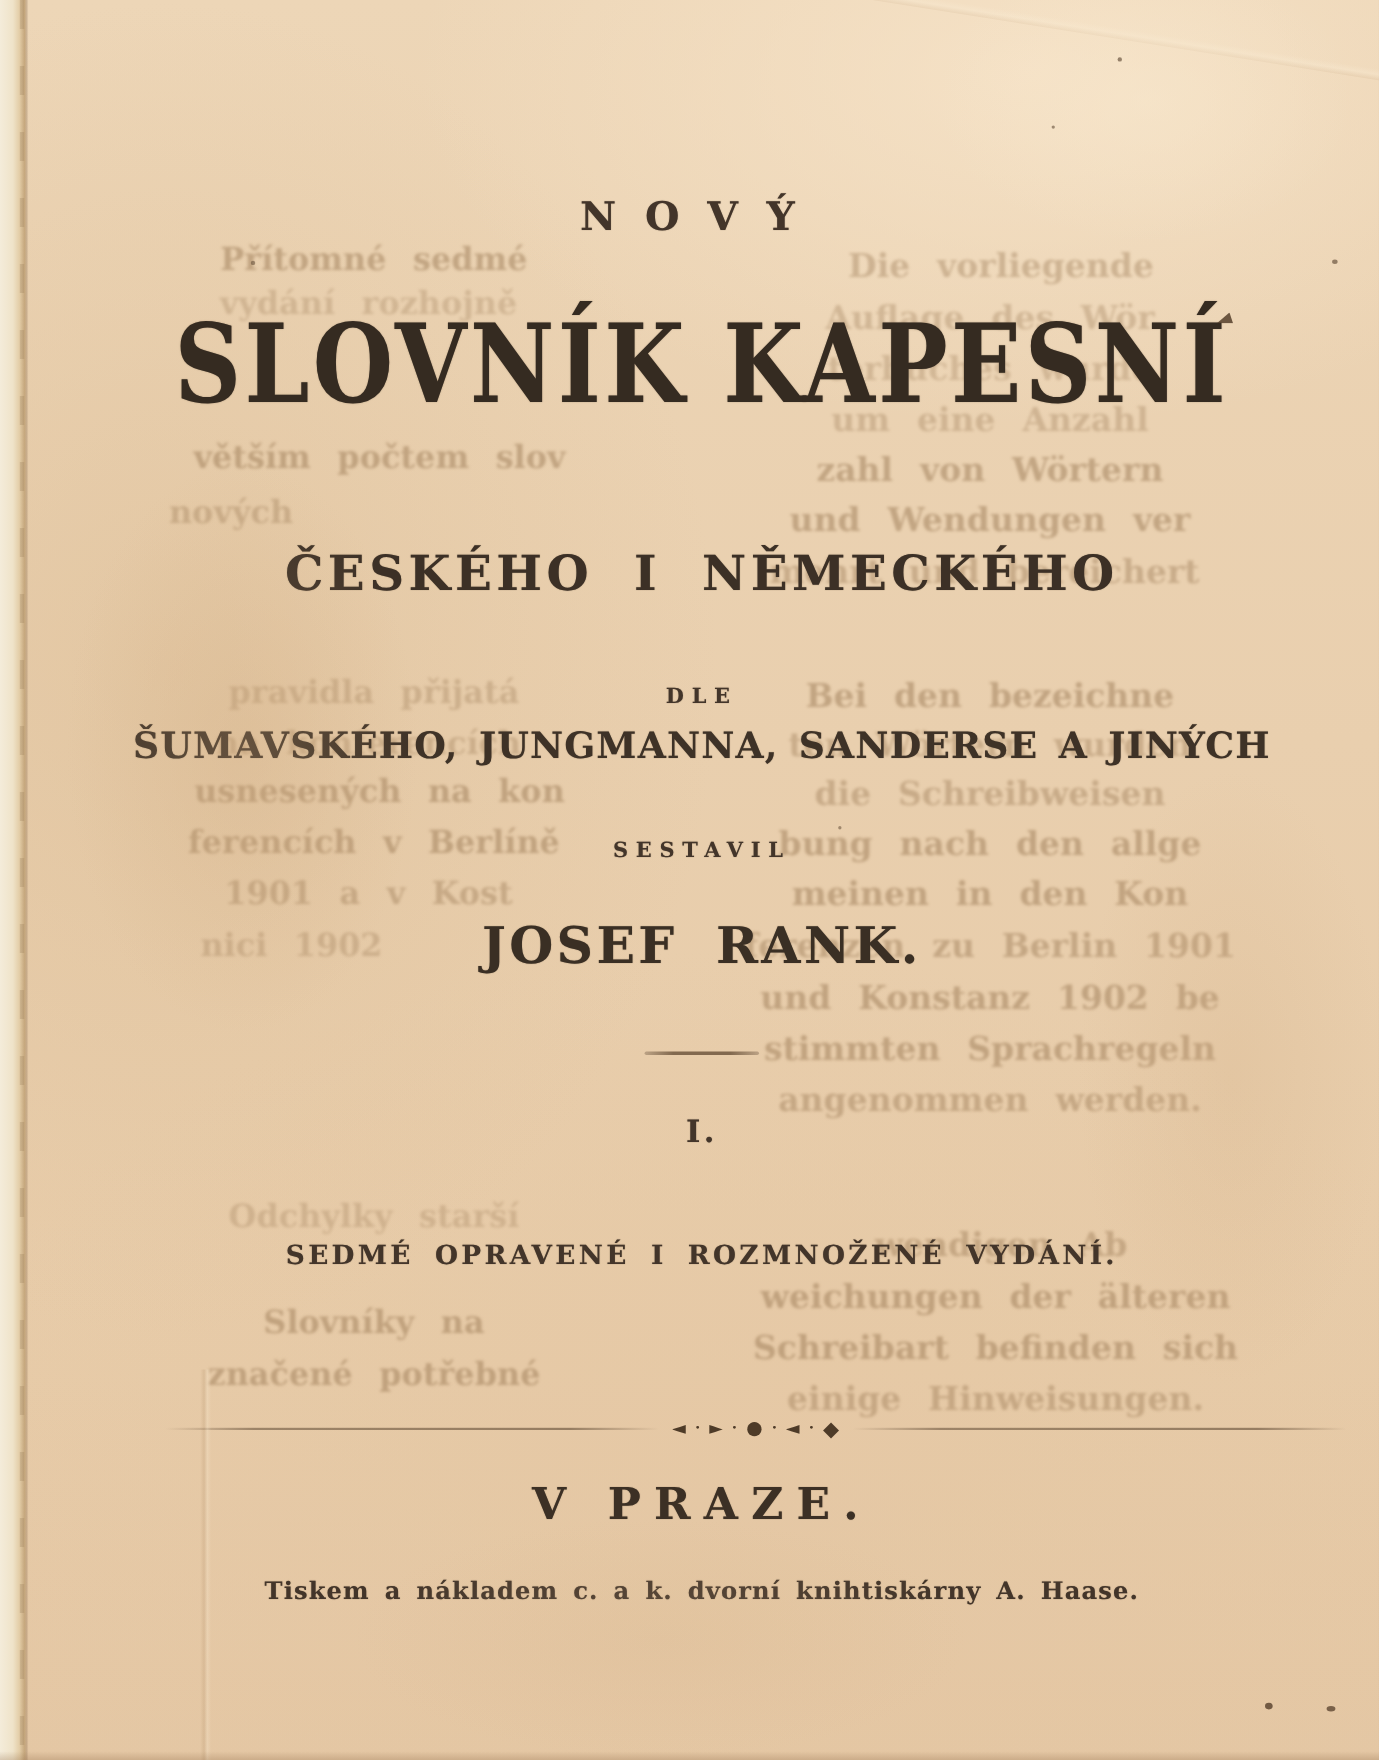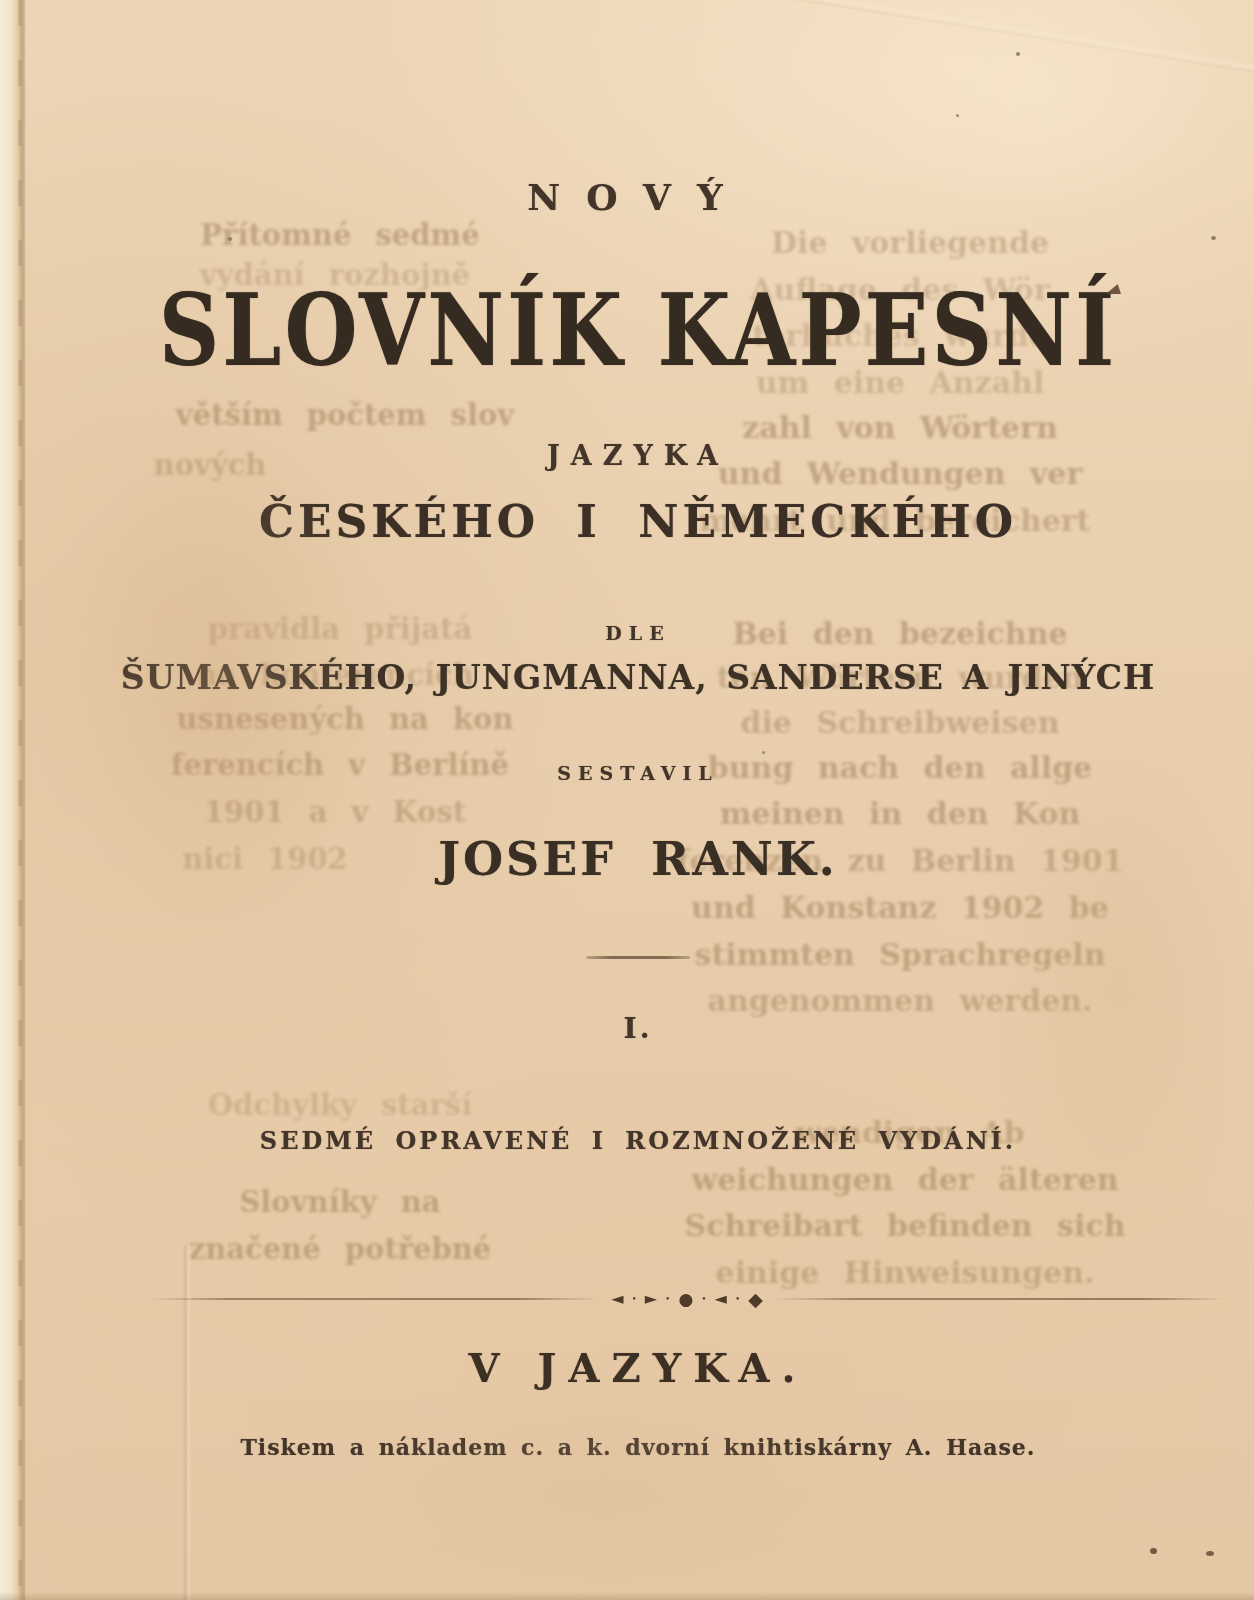--- a/index.html
+++ b/index.html
@@ -114,21 +114,20 @@
   <div class="ghost r" style="top:890px;left:675px;width:450px;">und  Konstanz  1902  be</div>
   <div class="ghost r" style="top:937px;left:675px;width:450px;">stimmten  Sprachregeln</div>
   <div class="ghost r" style="top:983px;left:675px;width:450px;opacity:.44;">angenommen  werden.</div>
   <div class="ghost r" style="top:1115px;left:700px;width:420px;opacity:.44;">wendigen  Ab</div>
   <div class="ghost r" style="top:1162px;left:675px;width:460px;">weichungen  der  älteren</div>
   <div class="ghost r" style="top:1208px;left:675px;width:460px;">Schreibart  befinden  sich</div>
   <div class="ghost r" style="top:1255px;left:675px;width:460px;opacity:.42;">einige  Hinweisungen.</div>
 
   <div class="text-line t-novy">NOVÝ</div>
   <div class="text-line t-main">SLOVNÍK KAPESNÍ</div>
-  <div class="text-line t-jazyka">JAZYKA</div>
   <div class="text-line t-langs">ČESKÉHO I NĚMECKÉHO</div>
   <div class="text-line t-dle">DLE</div>
   <div class="text-line t-sources">ŠUMAVSKÉHO, JUNGMANNA, SANDERSE A JINÝCH</div>
   <div class="text-line t-sestavil">SESTAVIL</div>
   <div class="text-line t-author">JOSEF RANK.</div>
   <div class="rule-short"></div>
   <div class="text-line t-num">I.</div>
   <div class="text-line t-edition">SEDMÉ OPRAVENÉ I ROZMNOŽENÉ VYDÁNÍ.</div>
 
   <div class="ornament">
@@ -140,21 +139,21 @@
       <span class="gd">•</span>
       <span class="gb">●</span>
       <span class="gd gap-r">•</span>
       <span class="gs">◄</span>
       <span class="gd">•</span>
       <span class="gq">◆</span>
     </div>
     <div class="orn-line"></div>
   </div>
 
-  <div class="text-line t-place">V JAZYKA.</div>
+  <div class="text-line t-place">V PRAZE.</div>
   <div class="text-line t-imprint">Tiskem a nákladem c. a k. dvorní knihtiskárny A. Haase.</div>
 
   <div class="edge-strip"></div>
   <div class="edge-tear"></div>
   <div class="crease-v"></div>
   <div class="crease-tr"></div>
   <div class="bottom-shade"></div>
   <div class="right-shade"></div>
 
   <div class="blotch" style="left:60px;top:420px;width:320px;height:520px;background:radial-gradient(closest-side,rgba(205,168,125,.28),rgba(205,168,125,0));"></div>

